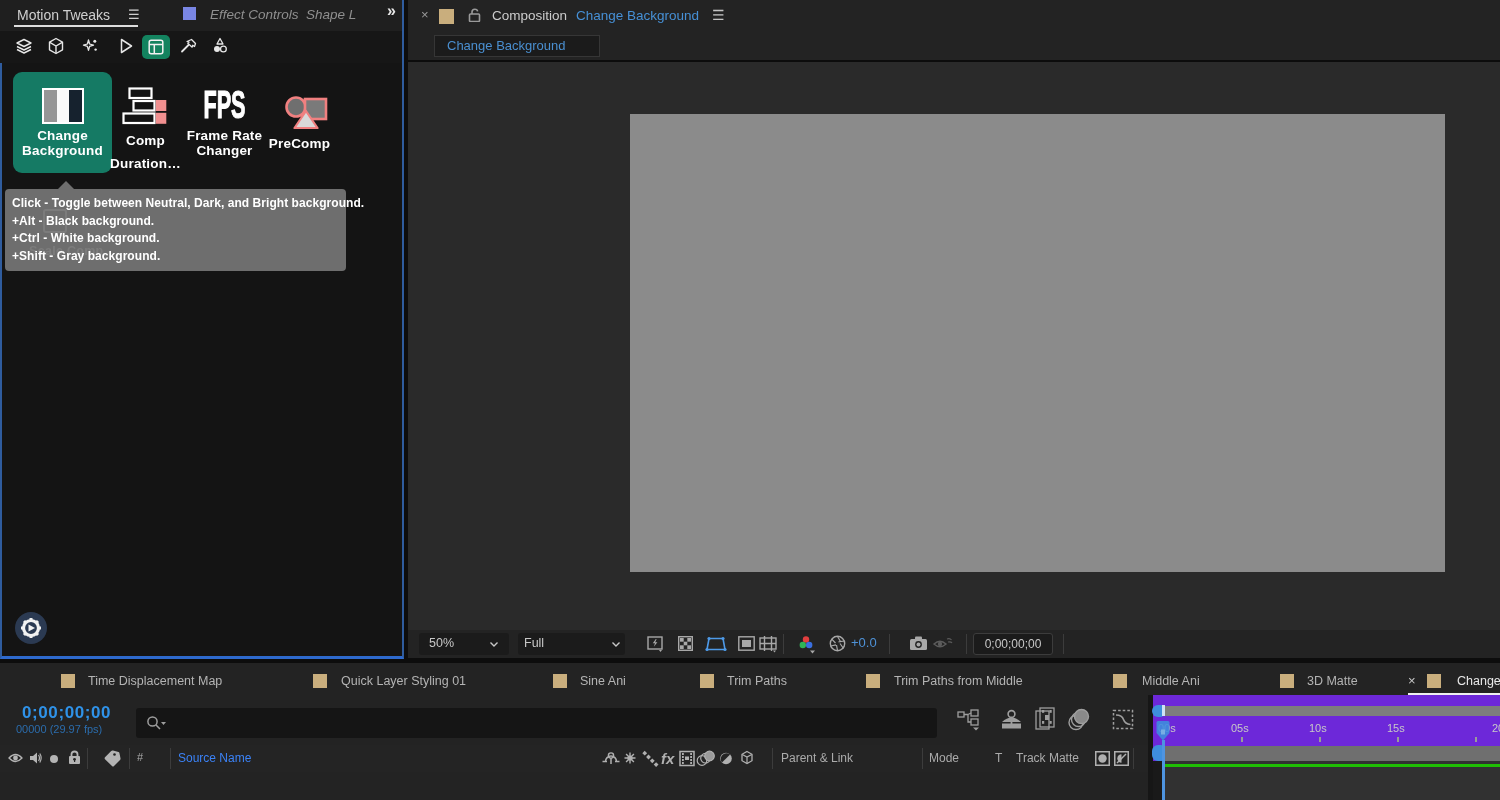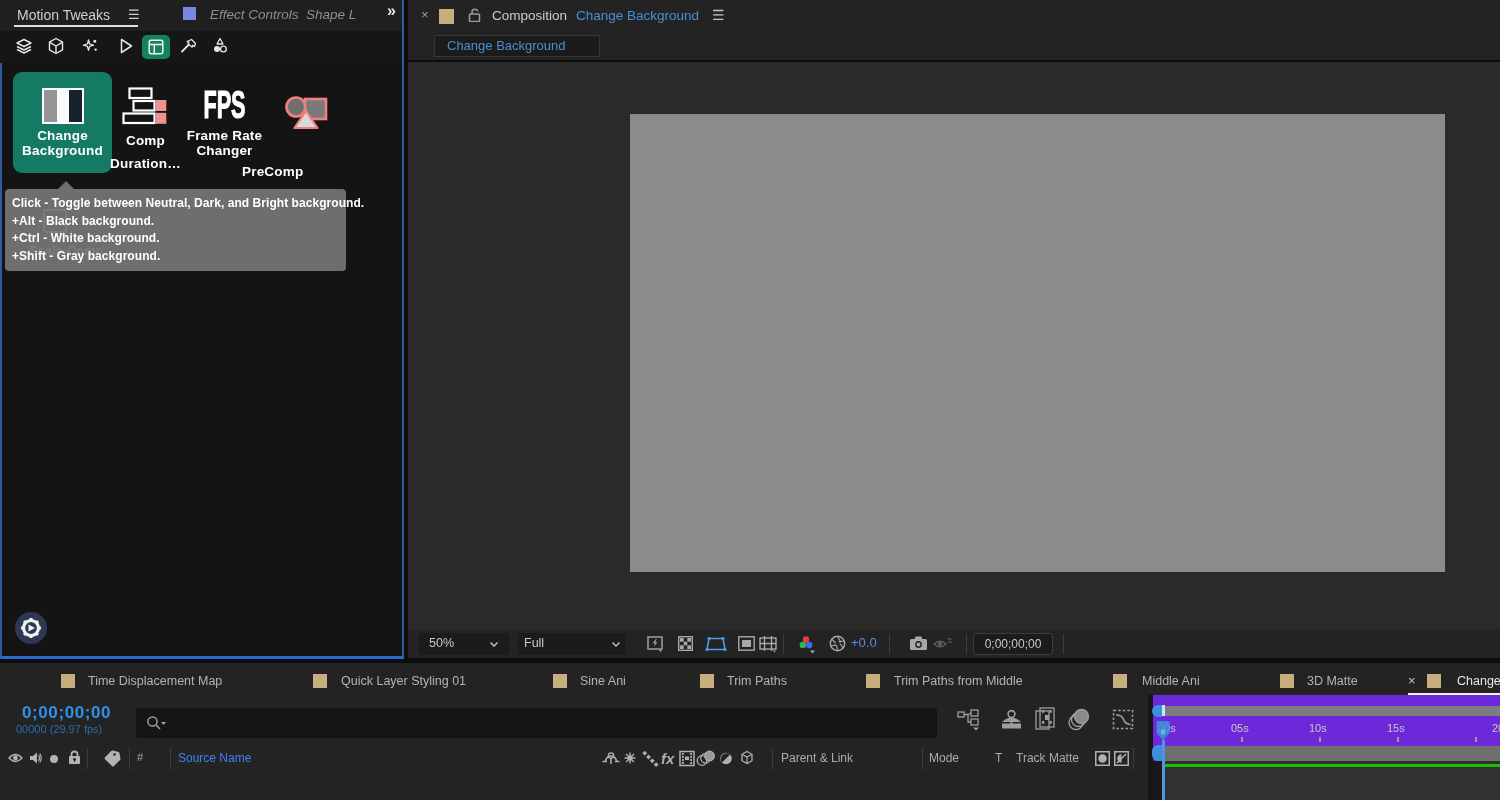--- a/index.html
+++ b/index.html
@@ -83,21 +83,21 @@
     <div class="abs" style="left:96px; top:66px; width:99px; text-align:center; color:#fff; font-weight:bold; font-size:13.5px; line-height:23px; letter-spacing:0.2px;">Comp<br>Duration…</div>
 
     <div class="abs" style="left:175px; top:21px; width:99px; text-align:center; color:#fff; font-weight:bold; font-size:38px; -webkit-text-stroke:1.1px #fff; transform:scaleX(0.57); transform-origin:50% 50%;">FPS</div>
     <div class="abs" style="left:175px; top:66px; width:99px; text-align:center; color:#fff; font-weight:bold; font-size:13.5px; line-height:14.5px; letter-spacing:0.2px;">Frame Rate<br>Changer</div>
 
     <svg class="abs" style="left:284px; top:24px;" width="46" height="42" viewBox="0 0 46 42">
       <circle cx="12" cy="20" r="9.5" fill="#6f6f6f" stroke="#f08080" stroke-width="2.6"></circle>
       <rect x="21" y="12" width="21" height="20" fill="#7a7a7a" stroke="#f08080" stroke-width="2.6"></rect>
       <path d="M22 24 L33.5 41 L10.5 41 Z" fill="#d9d9d9" stroke="#f08080" stroke-width="2.2" stroke-linejoin="round"></path>
     </svg>
-    <div class="abs" style="left:242px; top:73px; width:99px; text-align:left; color:#fff; font-weight:bold; font-size:13.5px; letter-spacing:0.2px;margin-top:28px;">PreComp</div>
+    <div class="abs" style="left:250px; top:73px; width:99px; text-align:center; color:#fff; font-weight:bold; font-size:13.5px; letter-spacing:0.2px;">PreComp</div>
   </div>
 
   <div class="abs" id="tooltip" style="left:3px; top:189px; width:341px; height:82px; background:#6e6e6e; border-radius:4px;">
     <div class="abs" style="left:52px; top:-8px; width:0; height:0; border-left:9px solid transparent; border-right:9px solid transparent; border-bottom:9px solid #6e6e6e;"></div>
     <div class="abs" style="left:38px; top:20px; width:24px; height:24px; border:2px solid rgba(255,255,255,0.10); border-radius:3px;"></div>
     <div class="abs" style="left:24px; top:55px; font-size:12.5px; font-weight:bold; color:rgba(255,255,255,0.10); letter-spacing:0.3px;">Scale Comp</div>
     <div style="padding:6px 0 0 7px; color:#ffffff; font-weight:bold; font-size:12px; letter-spacing:0.05px; line-height:17.5px; position:relative; white-space:nowrap;">
       Click - Toggle between Neutral, Dark, and Bright background.<br>
       +Alt - Black background.<br>
       +Ctrl - White background.<br>

